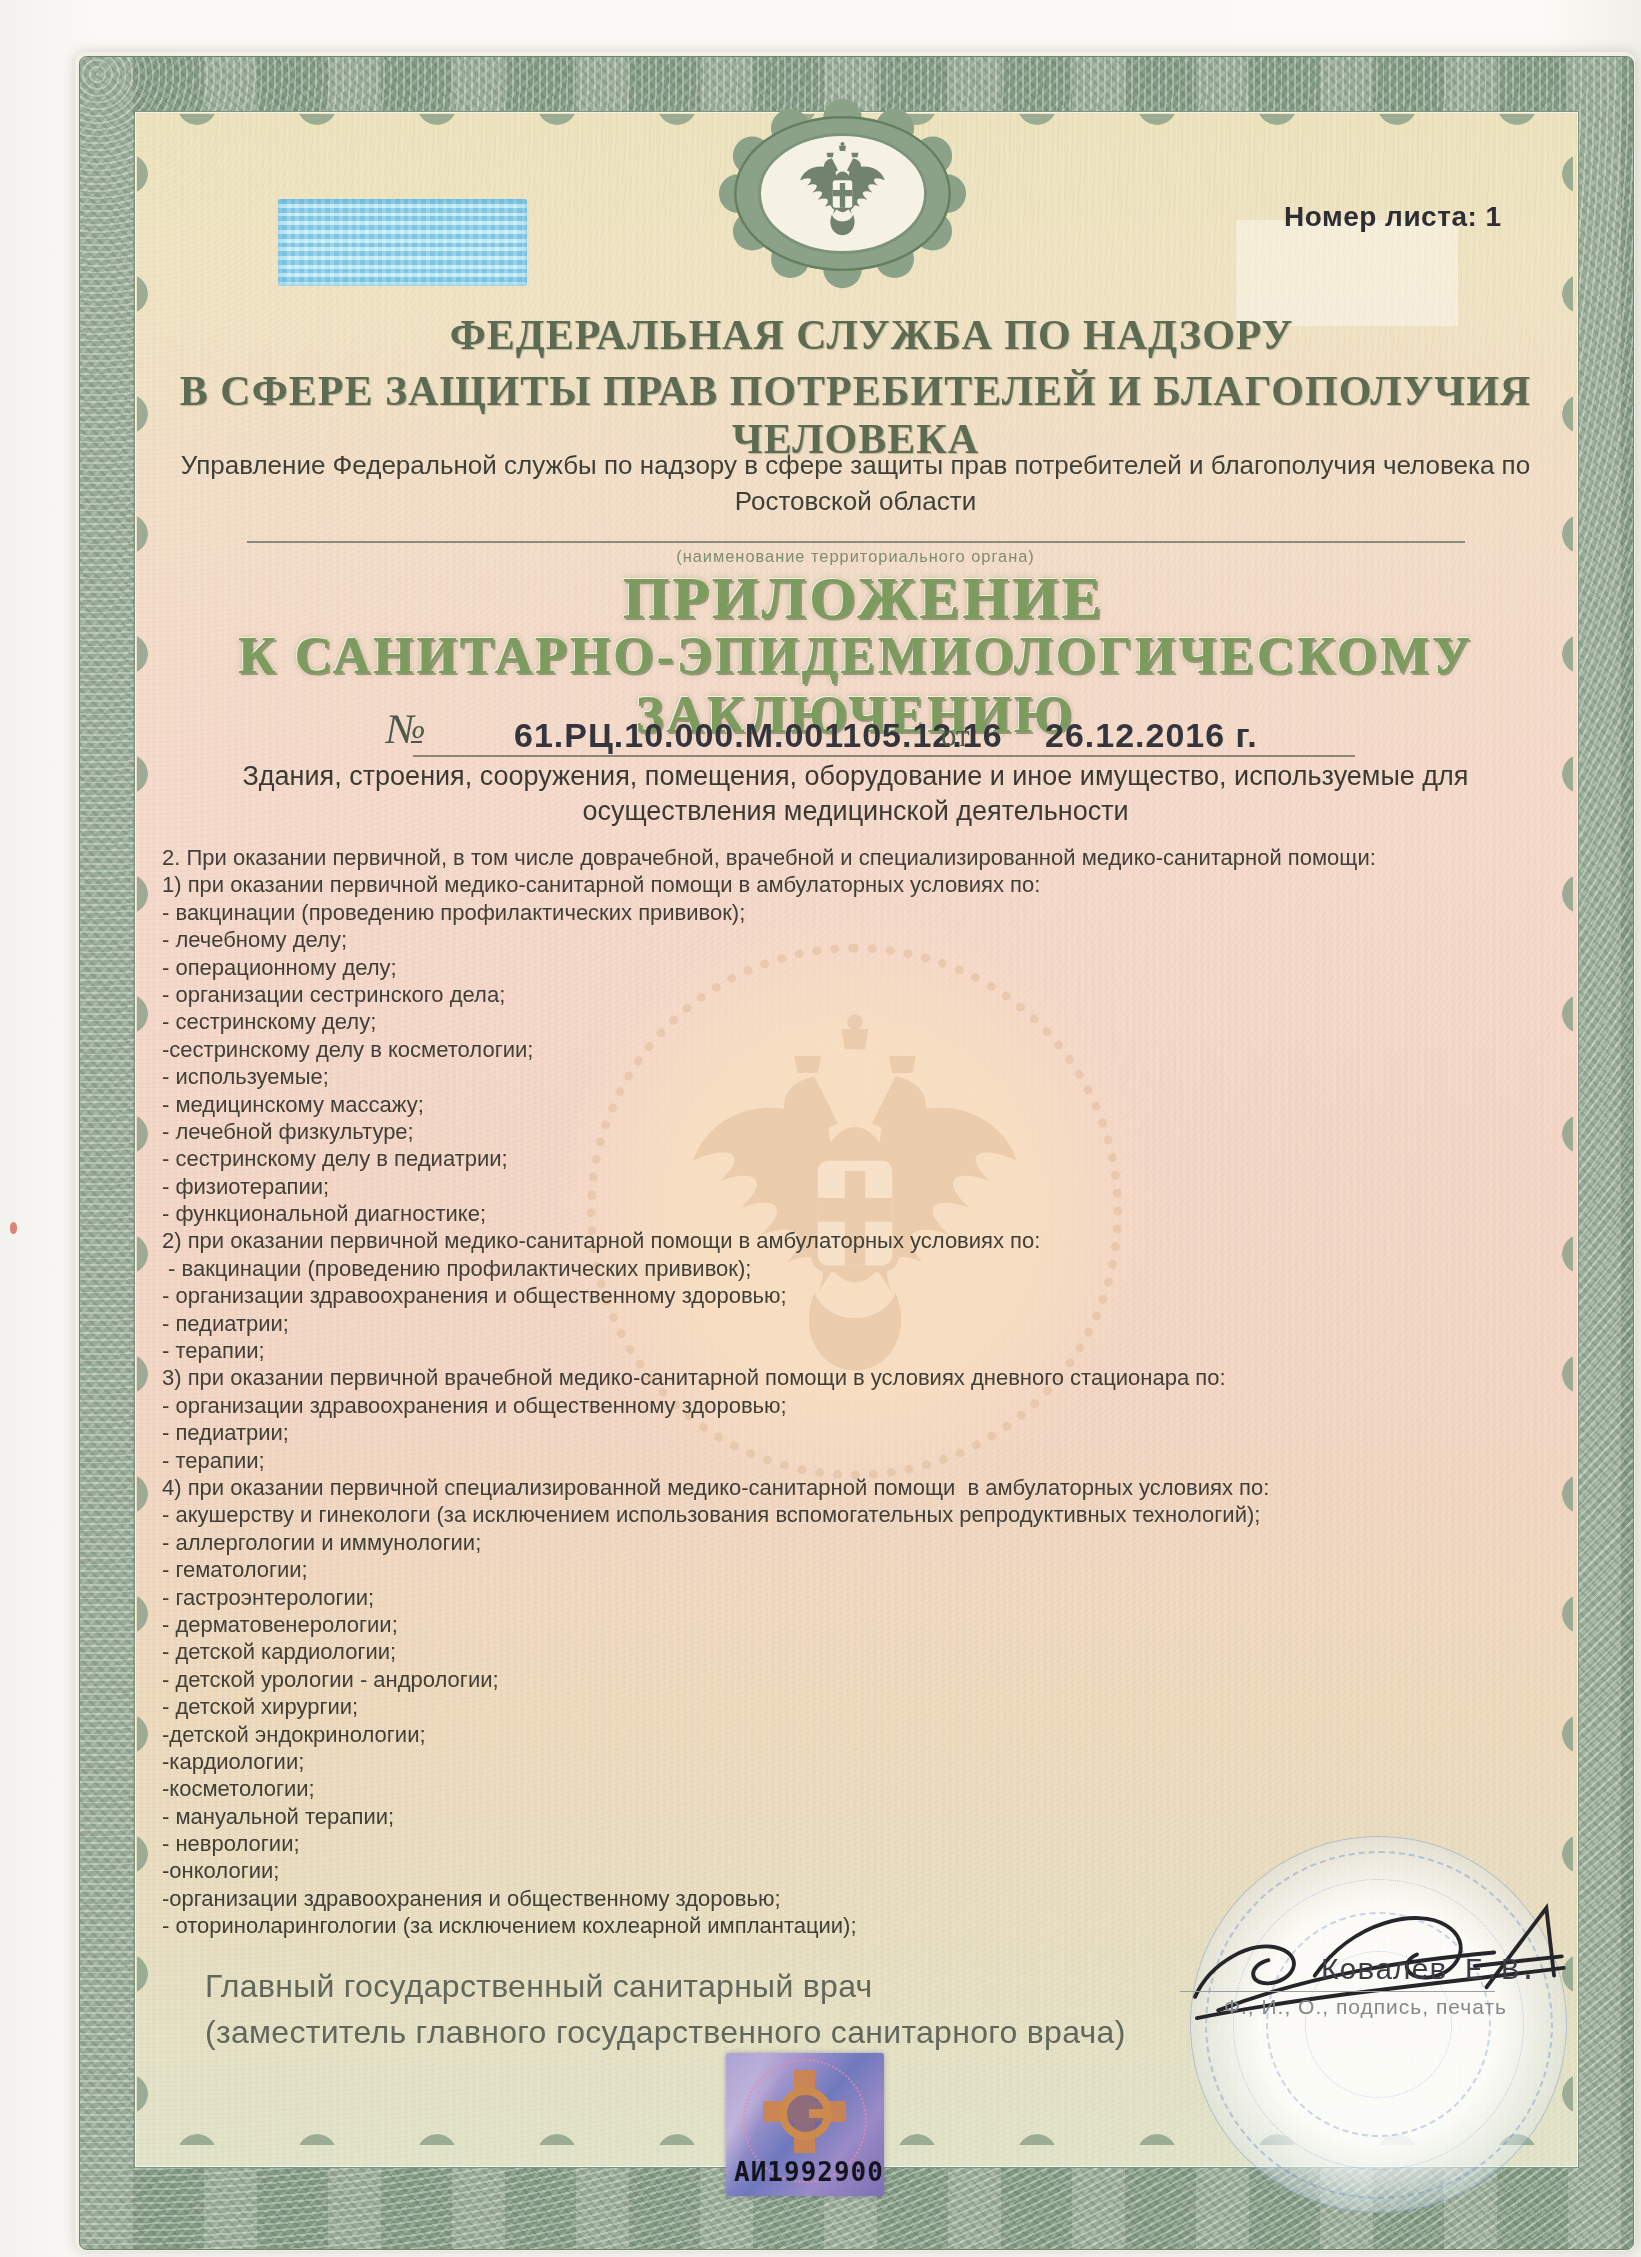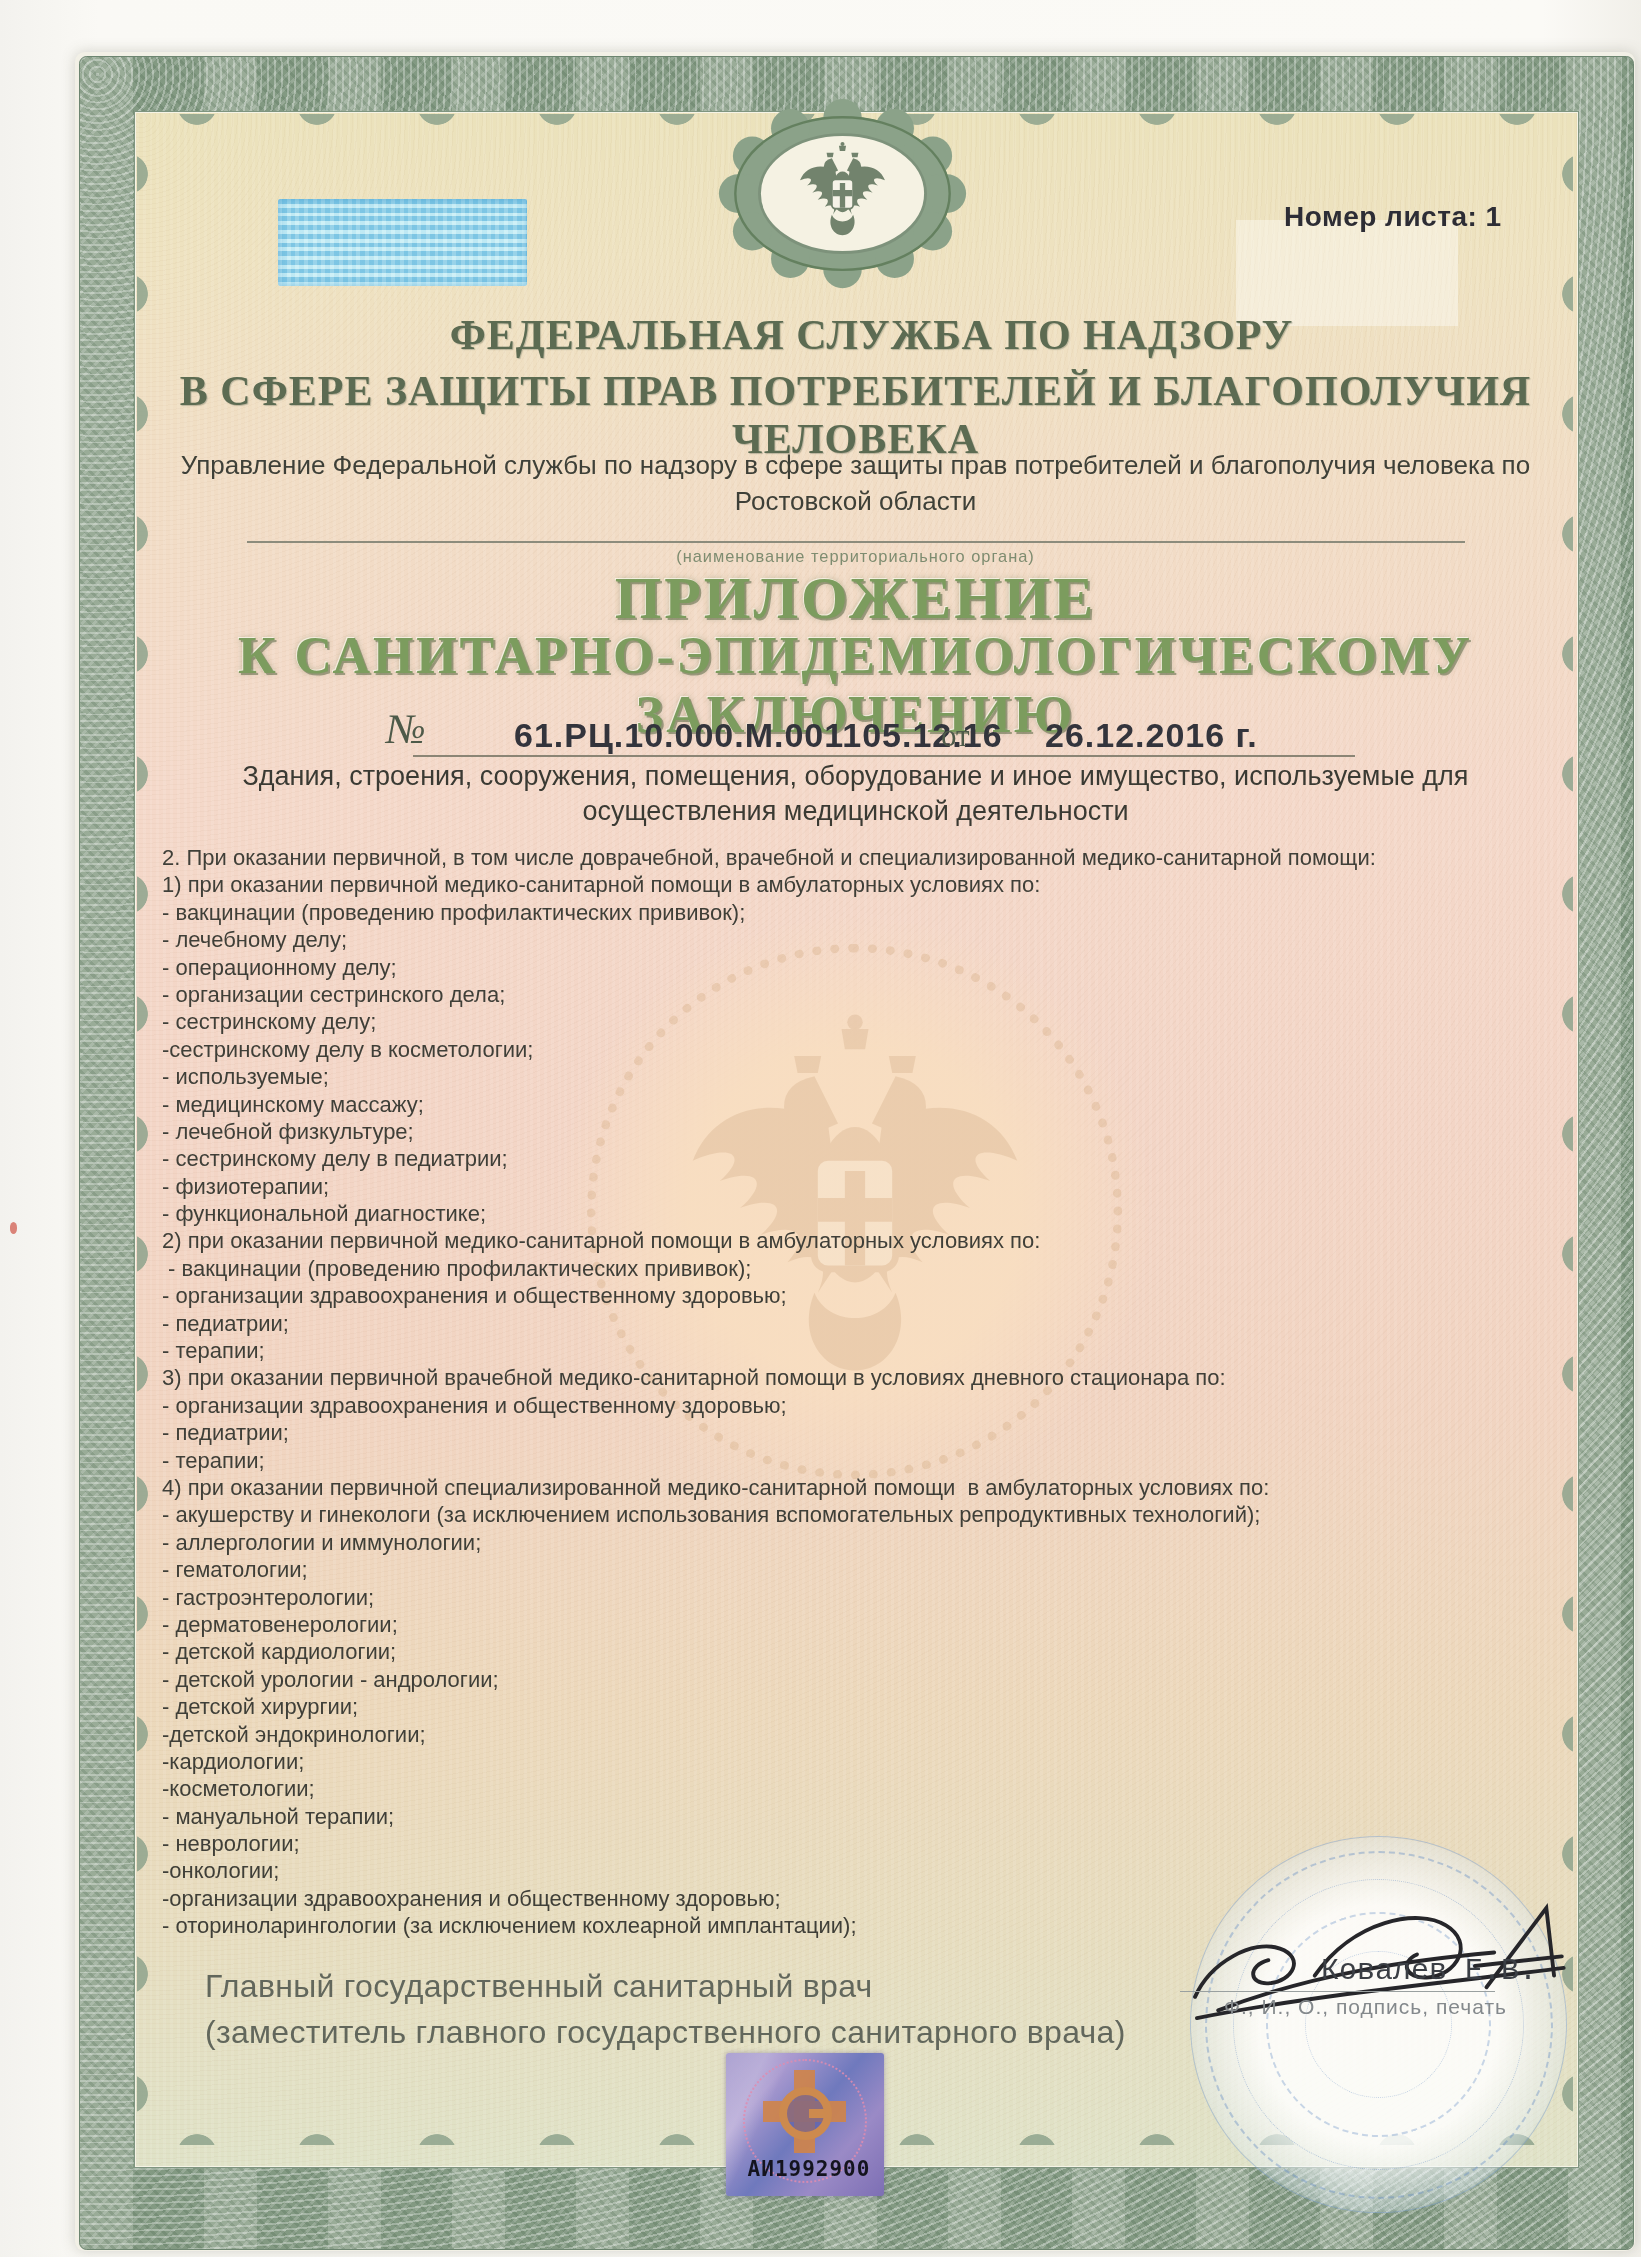--- a/index.html
+++ b/index.html
@@ -60,21 +60,21 @@
        text-shadow:1px 1px 1px rgba(90,100,80,.35);}
   .hdr1{top:311px;font-size:42px;letter-spacing:1px;padding-left:16px;}
   .hdr2{top:367px;font-size:42px;letter-spacing:1px;}
   .org{font-size:26px;color:#3e4038;}
   .org1{top:450px;}
   .org2{top:486px;}
   .rule{position:absolute;left:247px;top:541px;width:1218px;height:1.9px;background:#8c8c7c;}
   .orgcap{top:547px;font-size:16.4px;color:#7e8c70;letter-spacing:1px;}
   .title{font-family:"Liberation Serif",serif;font-weight:bold;color:#7c9c5e;letter-spacing:2.9px;
      text-shadow:1.9px 1.9px 0 rgba(62,82,44,.45), -1px -1px 0 rgba(255,255,245,.65), 0 0 6.8px rgba(80,100,55,.35);}
-  .title1{top:564px;font-size:60px;}
+  .title1{top:564px;font-size:60px;padding-left:8px;}
   .title2{top:626px;font-size:52px;}
   .no-sign{position:absolute;left:386px;top:705px;font-family:"Liberation Serif",serif;
      font-size:42px;color:#4e5a49;font-style:italic;}
   .cert-no{position:absolute;left:514px;top:716px;font-size:34px;font-weight:bold;color:#33343c;letter-spacing:1px;}
   .ot{position:absolute;left:941px;top:718px;font-family:"Liberation Serif",serif;font-size:31px;color:#4e5a49;}
   .cert-date{position:absolute;left:1045px;top:716px;font-size:34px;font-weight:bold;color:#33343c;letter-spacing:1px;}
   .numline{position:absolute;left:413px;top:755px;width:942px;height:1.9px;background:#8b8575;}
   .subj{font-size:27px;color:#3a3a33;}
   .subj1{top:761px;}
   .subj2{top:796px;}
@@ -106,21 +106,21 @@
        linear-gradient(130deg,#8d7fc0 0%,#a999cf 25%,#6f79bd 50%,#9a8ac6 72%,#7d6fb4 100%);
      box-shadow:0 0 5.8px rgba(70,60,120,.4);}
   .holo-bottom .pring{position:absolute;left:17.4px;top:5.8px;width:120px;height:120px;border-radius:50%;
      border:2.9px dotted rgba(225,140,175,.85);}
   .holo-bottom .cross-v{position:absolute;left:68px;top:17.4px;width:21px;height:83px;background:#d08448;opacity:.9;}
   .holo-bottom .cross-h{position:absolute;left:37px;top:48px;width:83px;height:21px;background:#d08448;opacity:.9;}
   .holo-bottom .gring{position:absolute;left:53px;top:34px;width:37px;height:37px;border-radius:50%;
      border:8.7px solid #cd8a4e;background:rgba(90,90,160,.55);}
   .holo-bottom .gbar{position:absolute;left:83px;top:56px;width:15.4px;height:8.7px;background:#cd8a4e;}
   .holo-num{position:absolute;left:0;top:104px;width:166px;text-align:center;
-     font-family:"DejaVu Sans Mono",monospace;font-size:21px;font-weight:bold;color:#14141e;letter-spacing:1px;}
+     font-family:"DejaVu Sans Mono",monospace;font-size:26px;font-weight:bold;color:#14141e;letter-spacing:1px;}
   
   .scan-patch{position:absolute;left:1236px;top:220px;width:222px;height:106px;
      background:rgba(255,255,252,.40);}
   .red-dot{position:absolute;left:9.7px;top:1222px;width:7.7px;height:11.6px;border-radius:50%;
      background:rgba(205,70,55,.65);}
 </style>
 </head>
 <body>
 
 <svg width="0" height="0" style="position:absolute" aria-hidden="true">

